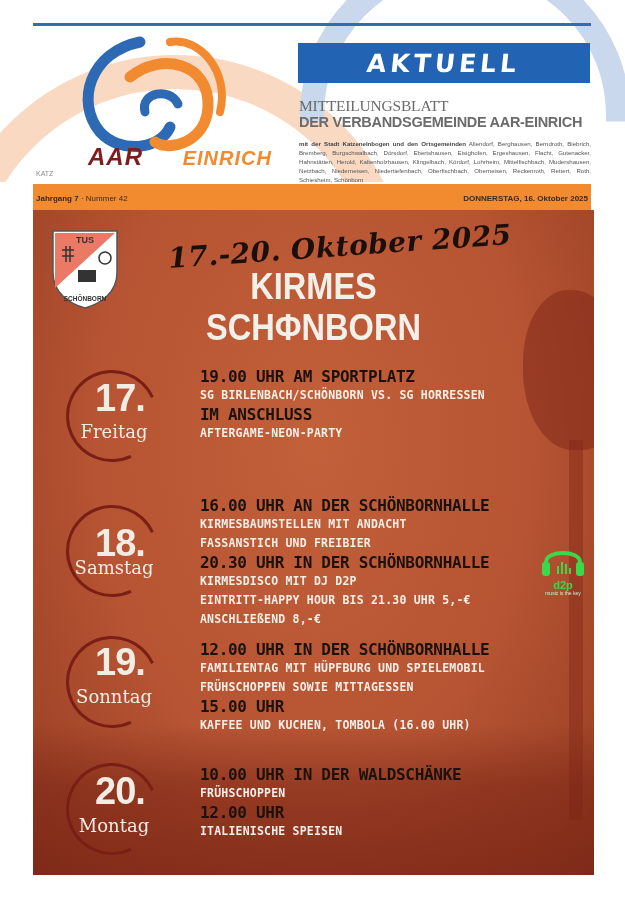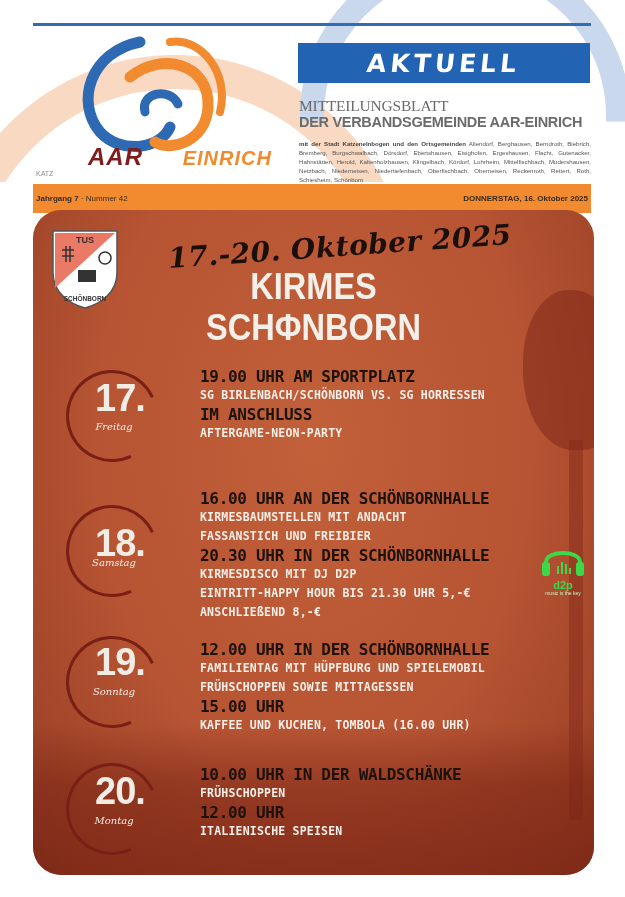--- a/index.html
+++ b/index.html
@@ -46,21 +46,20 @@
     display: flex; justify-content: space-between; align-items: center; padding: 8px 3px; box-sizing: border-box;
     font-family: "Liberation Sans", sans-serif; font-size: 8px; color: #3a2a1a;
   }
   .orange-bar b { font-weight: bold; }
 
   
   .poster {
     position: absolute; left: 33px; top: 210px; width: 561px; height: 665px;
     background: radial-gradient(ellipse at 50% 35%, #c2603a 0%, #b65433 55%, #a04428 85%, #8e3a22 100%);
     overflow: hidden;
-    border-radius: 28px;
   }
   .poster .tree {
     position: absolute; left: 490px; top: 80px; width: 100px; height: 160px; border-radius: 45% 50% 40% 50%;
     background: rgba(130, 40, 25, 0.55);
   }
   .poster .trunk { position: absolute; left: 536px; top: 230px; width: 14px; height: 380px; background: rgba(130, 40, 25, 0.45); }
   .poster .crowd {
     position: absolute; left: 0; bottom: 0; width: 100%; height: 150px;
     background: linear-gradient(to bottom, rgba(120,35,20,0) 0%, rgba(120,35,20,0.5) 40%, rgba(120,35,20,0.7) 100%);
   }
@@ -82,21 +81,21 @@
   .day-circle {
     position: absolute; left: 33px; width: 92px; height: 92px; border-radius: 50%;
     border: 3px solid #7a1f16; border-right-color: transparent; box-sizing: border-box; transform: rotate(20deg);
   }
   .day-num {
     position: absolute; left: 47px; width: 80px; text-align: center; color: #f1ece4; font-family: "Liberation Sans", sans-serif;
     font-weight: bold; font-size: 38px; letter-spacing: -1px;
   }
   .day-name {
     position: absolute; left: 37px; width: 88px; text-align: center; color: #f1ece4; font-family: "DejaVu Serif", serif;
-    font-style: italic; font-size: 10px;
+    font-size: 18px;
   }
   .lines { position: absolute; left: 167px; }
   .lines .h { font-family: "DejaVu Sans Mono", monospace; font-weight: bold; font-size: 16px; color: #1c120d; line-height: 19px; white-space: nowrap; letter-spacing: -0.3px; }
   .lines .s { font-family: "DejaVu Sans Mono", monospace; font-weight: bold; font-size: 11.5px; color: #f4efe8; line-height: 19px; white-space: nowrap; letter-spacing: 0.2px; }
 
   .d2p { position: absolute; left: 497px; top: 332px; width: 66px; text-align: center; }
   .d2p-label { font-family: "Liberation Sans", sans-serif; font-weight: bold; color: #3bd84a; font-size: 11px; line-height: 10px; margin-top: -2px; }
   .d2p-tag { font-family: "Liberation Sans", sans-serif; color: #c6f3c9; font-size: 5px; line-height: 7px; }
 </style>
 </head>
@@ -165,21 +164,21 @@
       <div class="s">SG BIRLENBACH/SCHÖNBORN VS. SG HORRESSEN</div>
       <div class="h">IM ANSCHLUSS</div>
       <div class="s">AFTERGAME-NEON-PARTY</div>
     </div>
   </div>
 
   <div class="day" style="top:275px">
     <div class="day-circle" style="top:20px"></div>
     <div class="day-num" style="top:37px">18.</div>
     <div class="day-name" style="top:72px">Samstag</div>
-    <div class="lines" style="top:4px">
+    <div class="lines" style="top:11px">
       <div class="h">16.00 UHR AN DER SCHÖNBORNHALLE</div>
       <div class="s">KIRMESBAUMSTELLEN MIT ANDACHT</div>
       <div class="s">FASSANSTICH UND FREIBIER</div>
       <div class="h">20.30 UHR IN DER SCHÖNBORNHALLE</div>
       <div class="s">KIRMESDISCO MIT DJ D2P</div>
       <div class="s">EINTRITT-HAPPY HOUR BIS 21.30 UHR 5,-€</div>
       <div class="s">ANSCHLIEßEND 8,-€</div>
     </div>
   </div>
 

